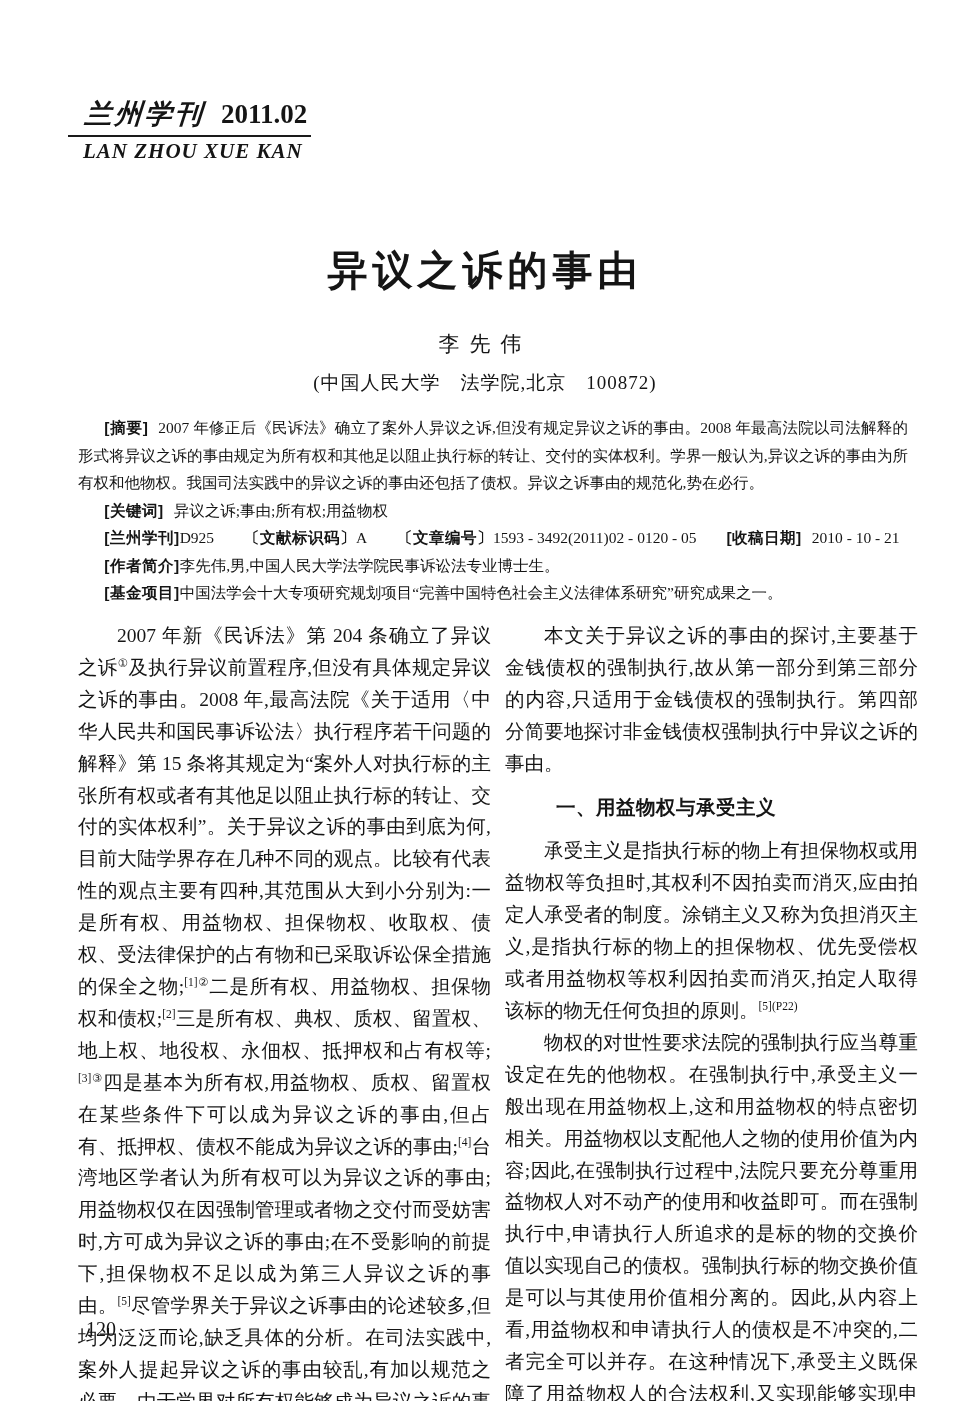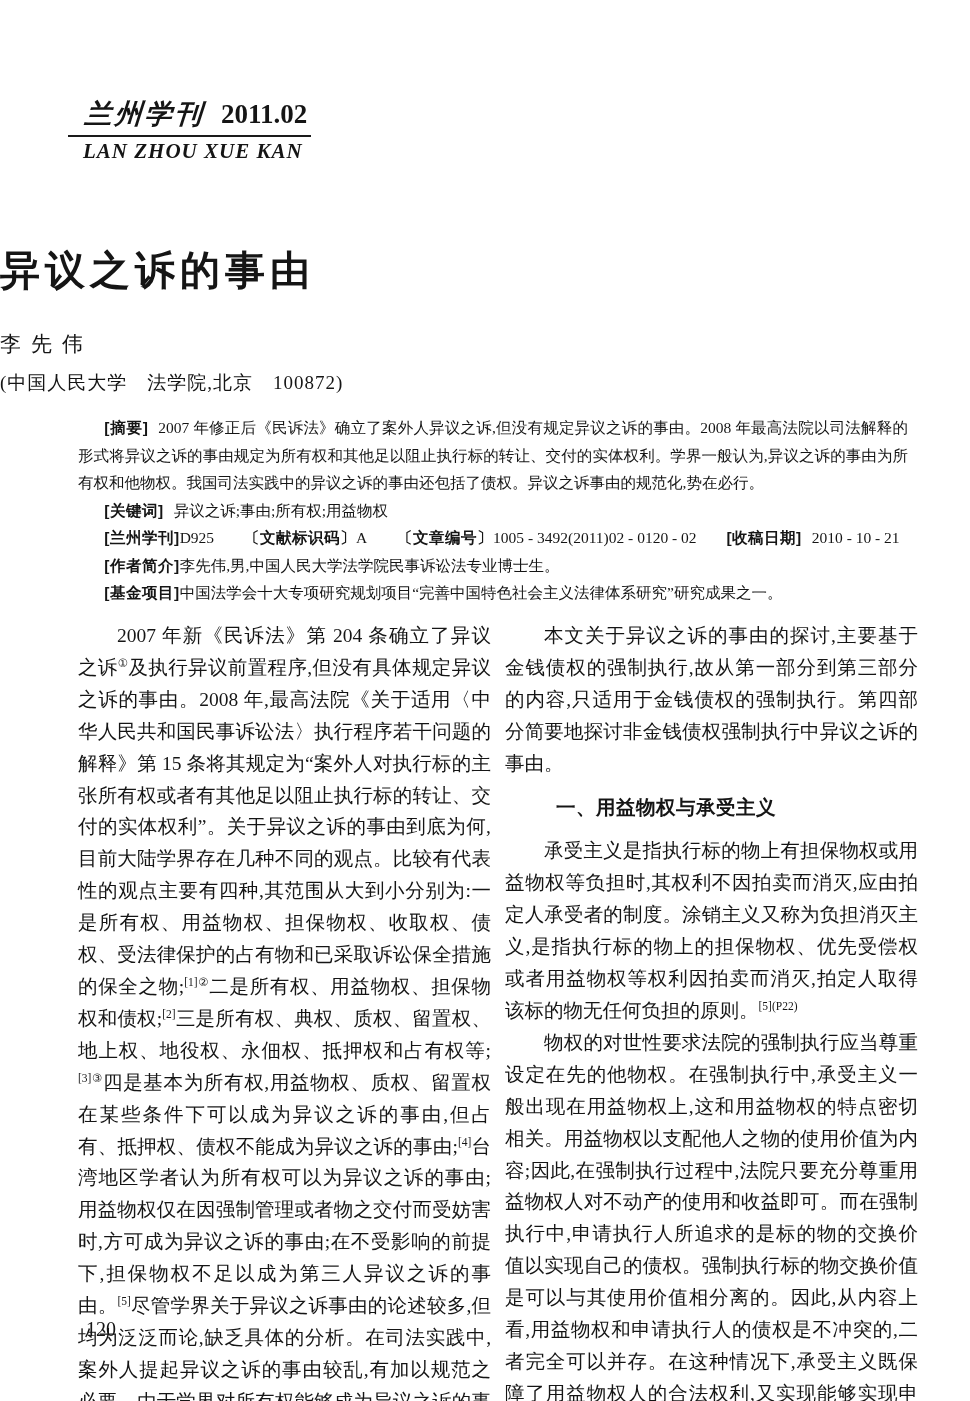--- a/index.html
+++ b/index.html
@@ -20,21 +20,21 @@
     font-size:27px;letter-spacing:3px;
     transform:skewX(-4deg);display:inline-block;
   }
   .issue{font-size:27px;margin-left:12px;font-weight:bold;}
   .logo-rule{height:2px;background:#1a1a1a;width:243px;margin:3px 0 2px -17px;}
   .romanized{
     font-weight:bold;font-style:italic;
     font-size:21px;letter-spacing:1px;margin-left:-2px;
   }
   
-  .title-block{position:absolute;left:0;top:243px;width:100%;text-align:left;}
+  .title-block{position:absolute;left:0;top:243px;width:100%;text-align:center;}
   .title-block h1{
     margin:0;font-size:40px;font-weight:bold;letter-spacing:5px;
   }
   .author{margin-top:32px;font-size:21px;letter-spacing:10px;font-family:Liberation Mono, monospace;}
   .affiliation{margin-top:12px;font-size:19px;letter-spacing:1px;}
   
   .front-matter{
     position:absolute;left:78px;top:414px;width:830px;
     font-size:15.5px;line-height:27.5px;
     text-align:justify;
@@ -85,21 +85,21 @@
   <section class="front-matter">
     <p class="fm">
       <b class="lbl-gap">[摘要]</b><span>2007 年修正后《民诉法》确立了案外人异议之诉,但没有规定异议之诉的事由。2008 年最高法院以司法解释的形式将异议之诉的事由规定为所有权和其他足以阻止执行标的转让、交付的实体权利。学界一般认为,异议之诉的事由为所有权和他物权。我国司法实践中的异议之诉的事由还包括了债权。异议之诉事由的规范化,势在必行。</span>
     </p>
     <p class="fm">
       <b class="lbl-gap">[关键词]</b><span>异议之诉;事由;所有权;用益物权</span>
     </p>
     <p class="fm meta-line">
       <span class="meta-item"><b>[兰州学刊]</b><span>D925</span></span>
       <span class="meta-item"><b>〔文献标识码〕</b><span>A</span></span>
-      <span class="meta-item"><b>〔文章编号〕</b><span>1005 - 3492(2011)02 - 0120 - 02</span></span>
+      <span class="meta-item"><b>〔文章编号〕</b><span>1593 - 3492(2011)02 - 0120 - 05</span></span>
       <span class="meta-item"><b class="lbl-gap">[收稿日期]</b><span>2010 - 10 - 21</span></span>
     </p>
     <p class="fm">
       <b>[作者简介]</b><span>李先伟,男,中国人民大学法学院民事诉讼法专业博士生。</span>
     </p>
     <p class="fm">
       <b>[基金项目]</b><span>中国法学会十大专项研究规划项目“完善中国特色社会主义法律体系研究”研究成果之一。</span>
     </p>
   </section>
 

